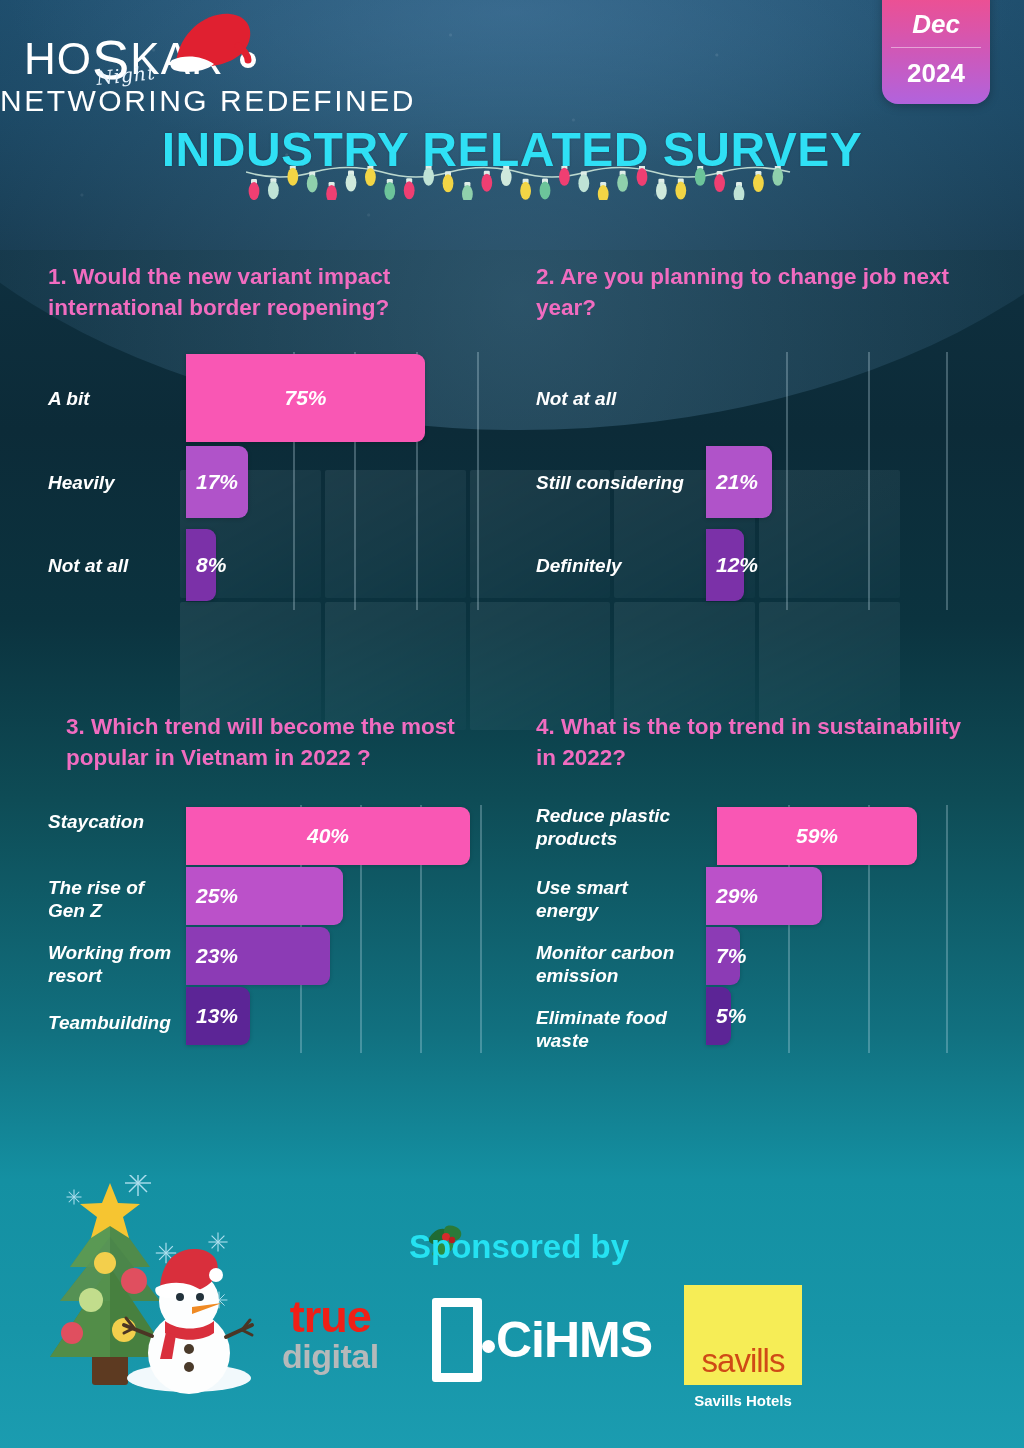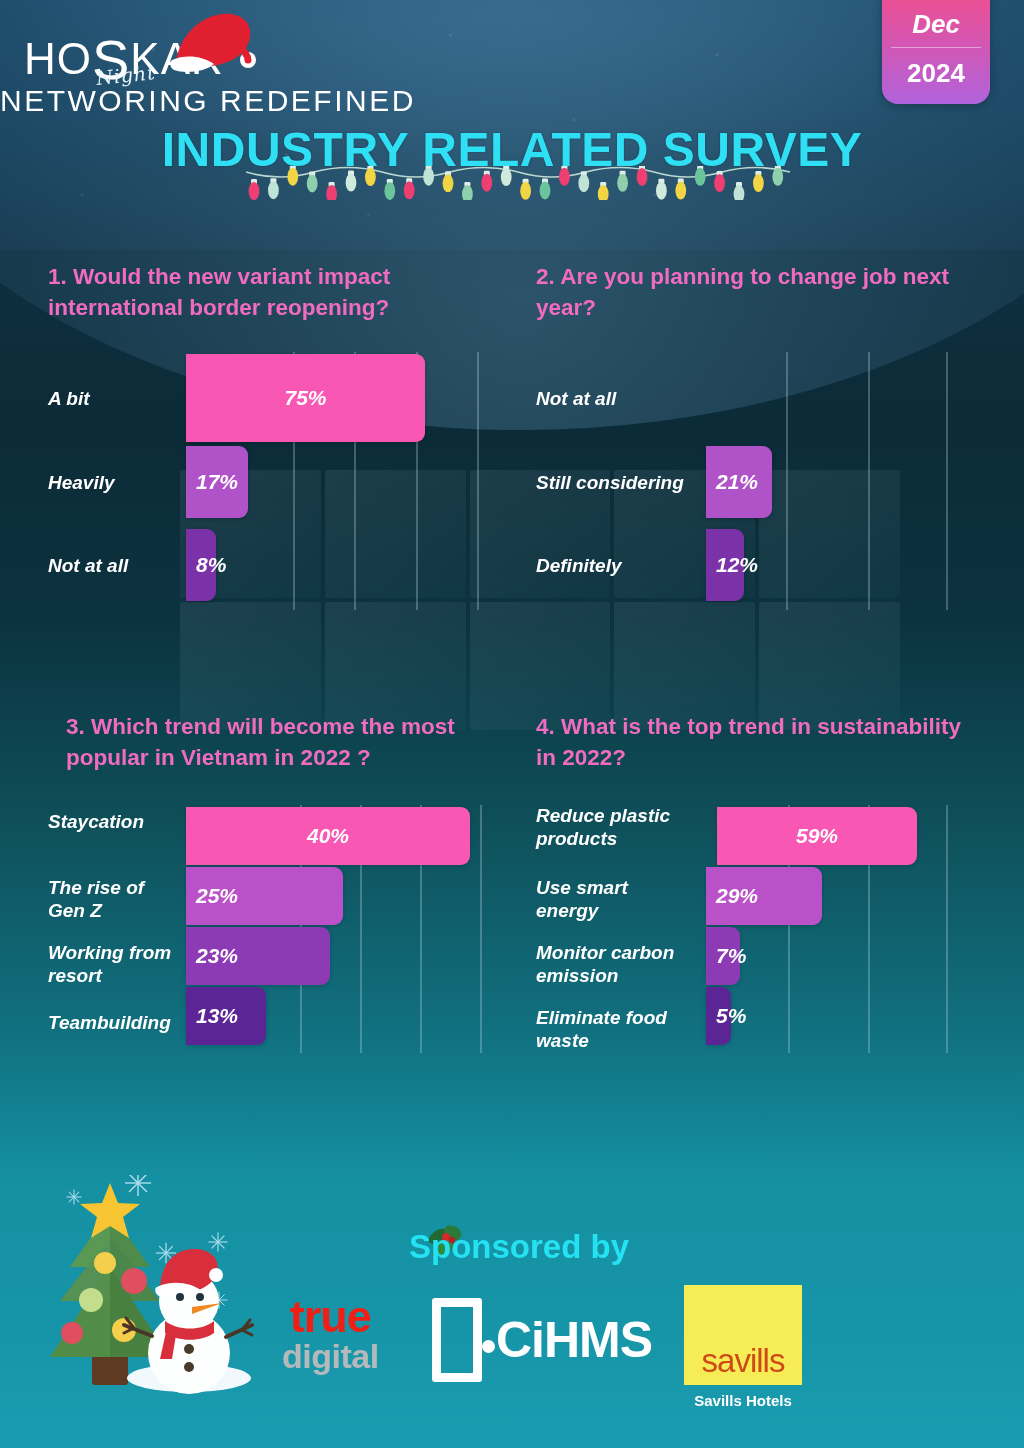--- a/index.html
+++ b/index.html
@@ -325,21 +325,21 @@
     <div class="bar mini" style="left:138px; top:62px; width:157px; height:58px; background:#bb51c9;">
       <span class="barval out">25%</span>
     </div>
 
     <div class="rowlabel" style="left:0px; top:137px; width:132px;">Working from resort</div>
     <div class="bar mini" style="left:138px; top:122px; width:144px; height:58px; background:#8c3bb5;">
       <span class="barval out">23%</span>
     </div>
 
     <div class="rowlabel" style="left:0px; top:207px;">Teambuilding</div>
-    <div class="bar mini" style="left:138px; top:182px; width:80px; height:58px; background:#5c2596;">
+    <div class="bar mini" style="left:138px; top:182px; width:64px; height:58px; background:#5c2596;">
       <span class="barval out">13%</span>
     </div>
   </div>
 
   <div class="qtitle" style="left:536px; top:712px; width:430px;">4. What is the top trend in sustainability in 2022?</div>
 
   <div class="chart" id="chart-q4" style="left:536px; top:805px; width:440px; height:248px;">
     <div class="gridlines">
       <div class="gl" style="left:252px"></div>
       <div class="gl" style="left:332px"></div>

